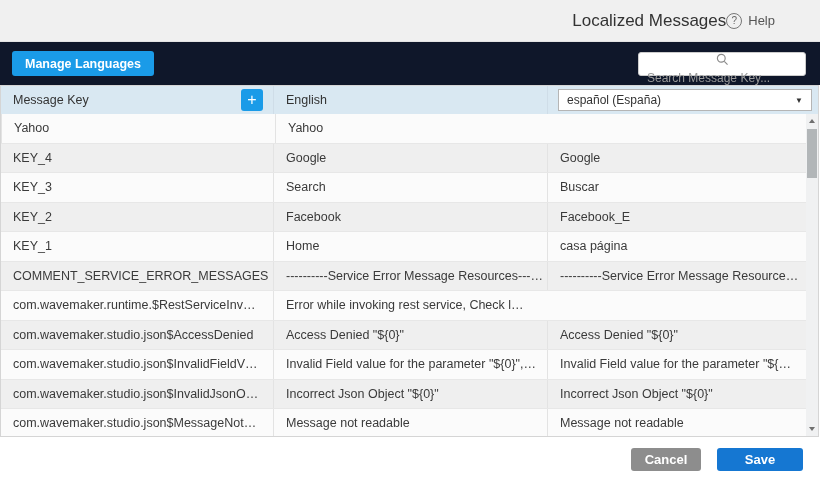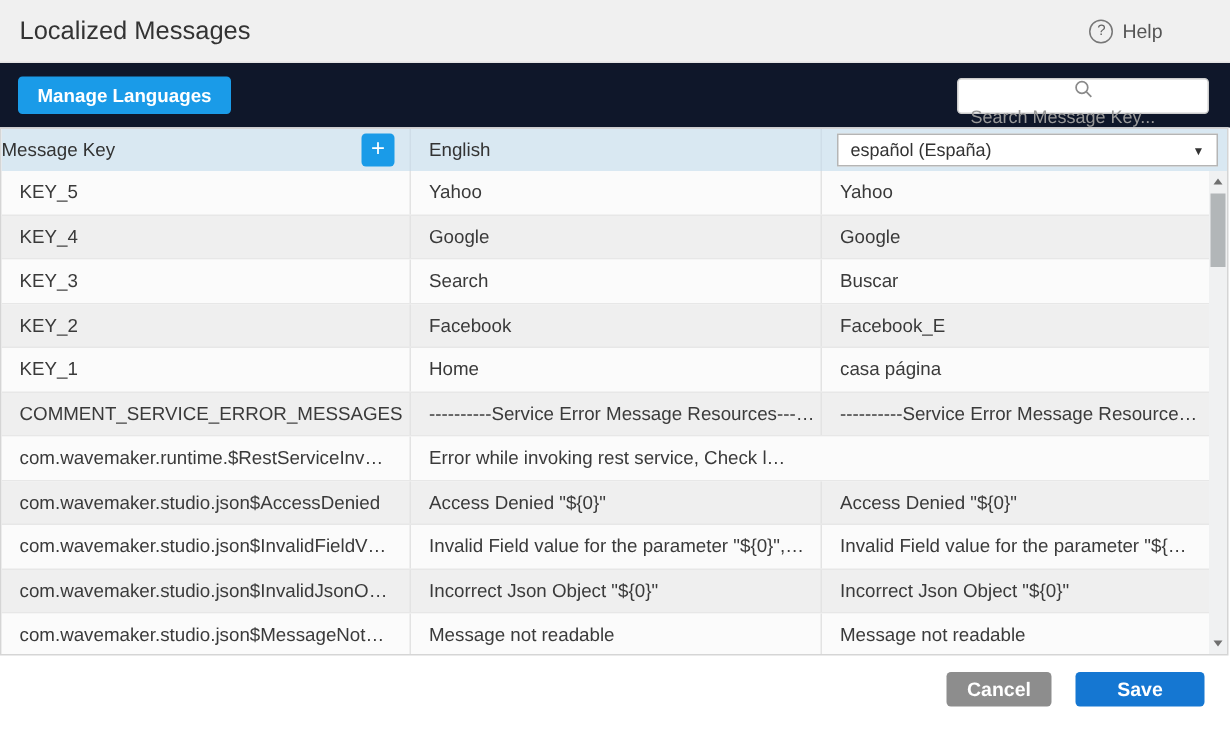--- a/index.html
+++ b/index.html
@@ -1,21 +1,21 @@
 <!DOCTYPE html>
 <html style="--accent-blue: #1a9be8; --save-blue: #1577d2; --cancel-gray: #8d8d8d; --header-bg: #d9e8f2;"><head>
 <meta charset="utf-8">
 <style>
   * { margin:0; padding:0; box-sizing:border-box; }
   html,body { width:820px; height:487px; overflow:hidden; background:#fff;
               font-family:"Liberation Sans", sans-serif; color:#333; }
 
   
   .titlebar { height:42px; background:#f0f0f0; border-bottom:1px solid #e3e3e3;
-              display:flex; align-items:center; justify-content:space-between;
+              display:flex; align-items:center; justify-content:flex-end;
               padding:0 45px 0 13px; }
   .title { font-size:17px; color:#333; }
   .help { display:flex; align-items:center; gap:6px; font-size:13px; color:#555; cursor:pointer; }
   .help-icon { width:16px; height:16px; border:1px solid #777; border-radius:50%;
                display:flex; align-items:center; justify-content:center;
                font-size:10px; color:#666; }
 
   
   .toolbar { height:43px; display:flex; align-items:center; justify-content:space-between;
              padding:0 14px 0 12px; background:#0f172a; }
@@ -26,21 +26,21 @@
             display:flex; align-items:center; gap:5px; padding:0 8px; background:#fff;flex-direction:column; }
   .search input { border:none; outline:none; width:100%; font-size:12px; color:#555;
                   font-family:inherit; background:transparent; }
   .search input::placeholder { color:#999; }
 
   
   .table { position:absolute; top:85px; left:0; width:819px; height:352px;
            border:1px solid #d5d5d5; background:#fff; overflow:hidden; }
   .thead { display:flex; height:28px; background:var(--header-bg,#d9e8f2); align-items:center; }
   .th { font-size:12.5px; color:#333; display:flex; align-items:center; height:100%; }
-  .th-key { width:272px; justify-content:space-between; padding-right:10px; }
+  .th-key { width:272px; padding-left:12px; justify-content:space-between; padding-right:10px; }
   .th-en  { width:274px; padding-left:12px; border-left:1px solid #cederase; border-left:1px solid #cfdde8; }
   .th-tr  { flex:1; border-left:1px solid #cfdde8; padding:0 6px 0 10px; }
   .add-btn { width:22px; height:22px; background:var(--accent-blue,#1a9be8); color:#fff;
              border:none; border-radius:3px; font-size:16px; line-height:20px;
              text-align:center; cursor:pointer; font-family:inherit; }
   .lang-select { flex:1; height:22px; background:#fff; border:1px solid #b5b5b5;
                  display:flex; align-items:center; justify-content:space-between;
                  padding:0 8px; font-size:12px; color:#333; cursor:pointer; }
   .caret { font-size:8px; color:#333; }
 
@@ -112,21 +112,20 @@
     <div class="th th-tr">
       <div class="lang-select">
         <span>español (España)</span>
         <span class="caret">▼</span>
       </div>
     </div>
   </div>
 
   <div class="tbody">
   <div class="tr">
-    <div class="td td-key">KEY_5</div>
     <div class="td td-en">Yahoo</div>
     <div class="td td-tr">Yahoo</div>
   </div>
 
   <div class="tr">
     <div class="td td-key">KEY_4</div>
     <div class="td td-en">Google</div>
     <div class="td td-tr">Google</div>
   </div>
 

